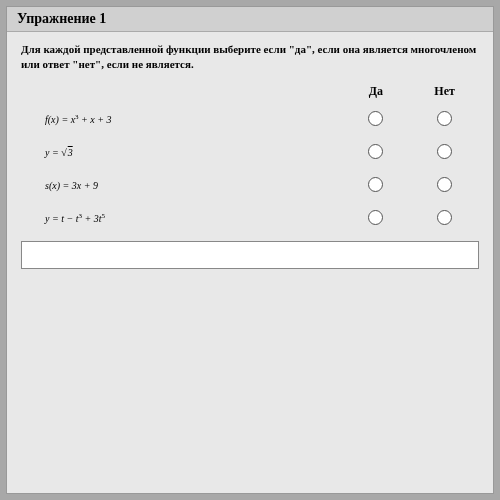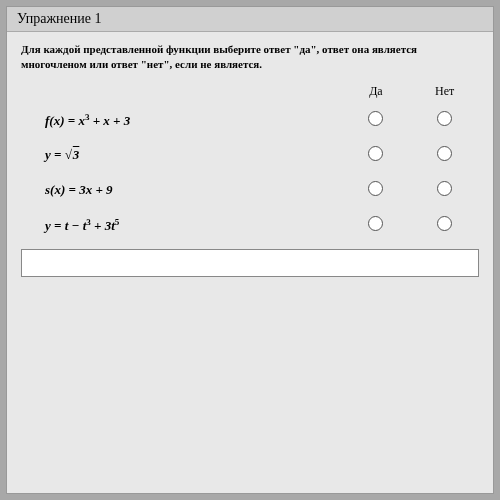--- a/index.html
+++ b/index.html
@@ -22,48 +22,47 @@
     border: 1px solid #999;
     width: 100%;
     height: 100%;
     box-sizing: border-box;
     position: relative;
   }
   .title-bar {
     background: #d0d0d0;
     border-bottom: 1px solid #aaa;
     padding: 4px 10px;
-    font-weight: normal;
+    font-weight: bold;
     font-size: 14px;
   }
   .instructions {
     padding: 10px 14px 8px 14px;
     font-size: 11px;
     font-weight: bold;
     line-height: 1.35;
   }
   .table-area {
     padding: 0 14px;
   }
   table {
     width: 100%;
     border-collapse: collapse;
   }
   th {
     font-size: 12px;
-    font-weight: normal;
+    font-weight: bold;
     text-align: center;
     padding: 4px 6px;
   }
   th.func-col { text-align: left; width: 70%; }
   td {
     padding: 8px 6px;
-    font-size: 13px;
+    font-size: 10px;
     vertical-align: middle;
-    font-weight: bold;
   }
   td.func { font-style: italic; font-family: Georgia, serif; padding-left: 24px;}
   td.radio { text-align: center; width: 42px; }
   .rbtn {
     width: 13px;
     height: 13px;
     border: 1px solid #555;
     border-radius: 50%;
     display: inline-block;
     background: #fff;
@@ -76,21 +75,21 @@
   }
   sup { font-size: 0.7em; vertical-align: super; font-style: normal;}
   .sqrt { text-decoration: overline; padding-left:1px;}
 </style>
 </head>
 <body>
 
 <div class="outer">
   <div class="panel">
     <div class="title-bar">Упражнение 1</div>
-    <div class="instructions">Для каждой представленной функции выберите ответ "да", ответ она является многочленом или ответ "нет", если не является.</div>
+    <div class="instructions">Для каждой представленной функции выберите если "да", если она является многочленом или ответ "нет", если не является.</div>
     <div class="table-area">
       <table>
         <thead>
           <tr>
             <th class="func-col"></th>
             <th>Да</th>
             <th>Нет</th>
           </tr>
         </thead>
         <tbody id="rows-body">

